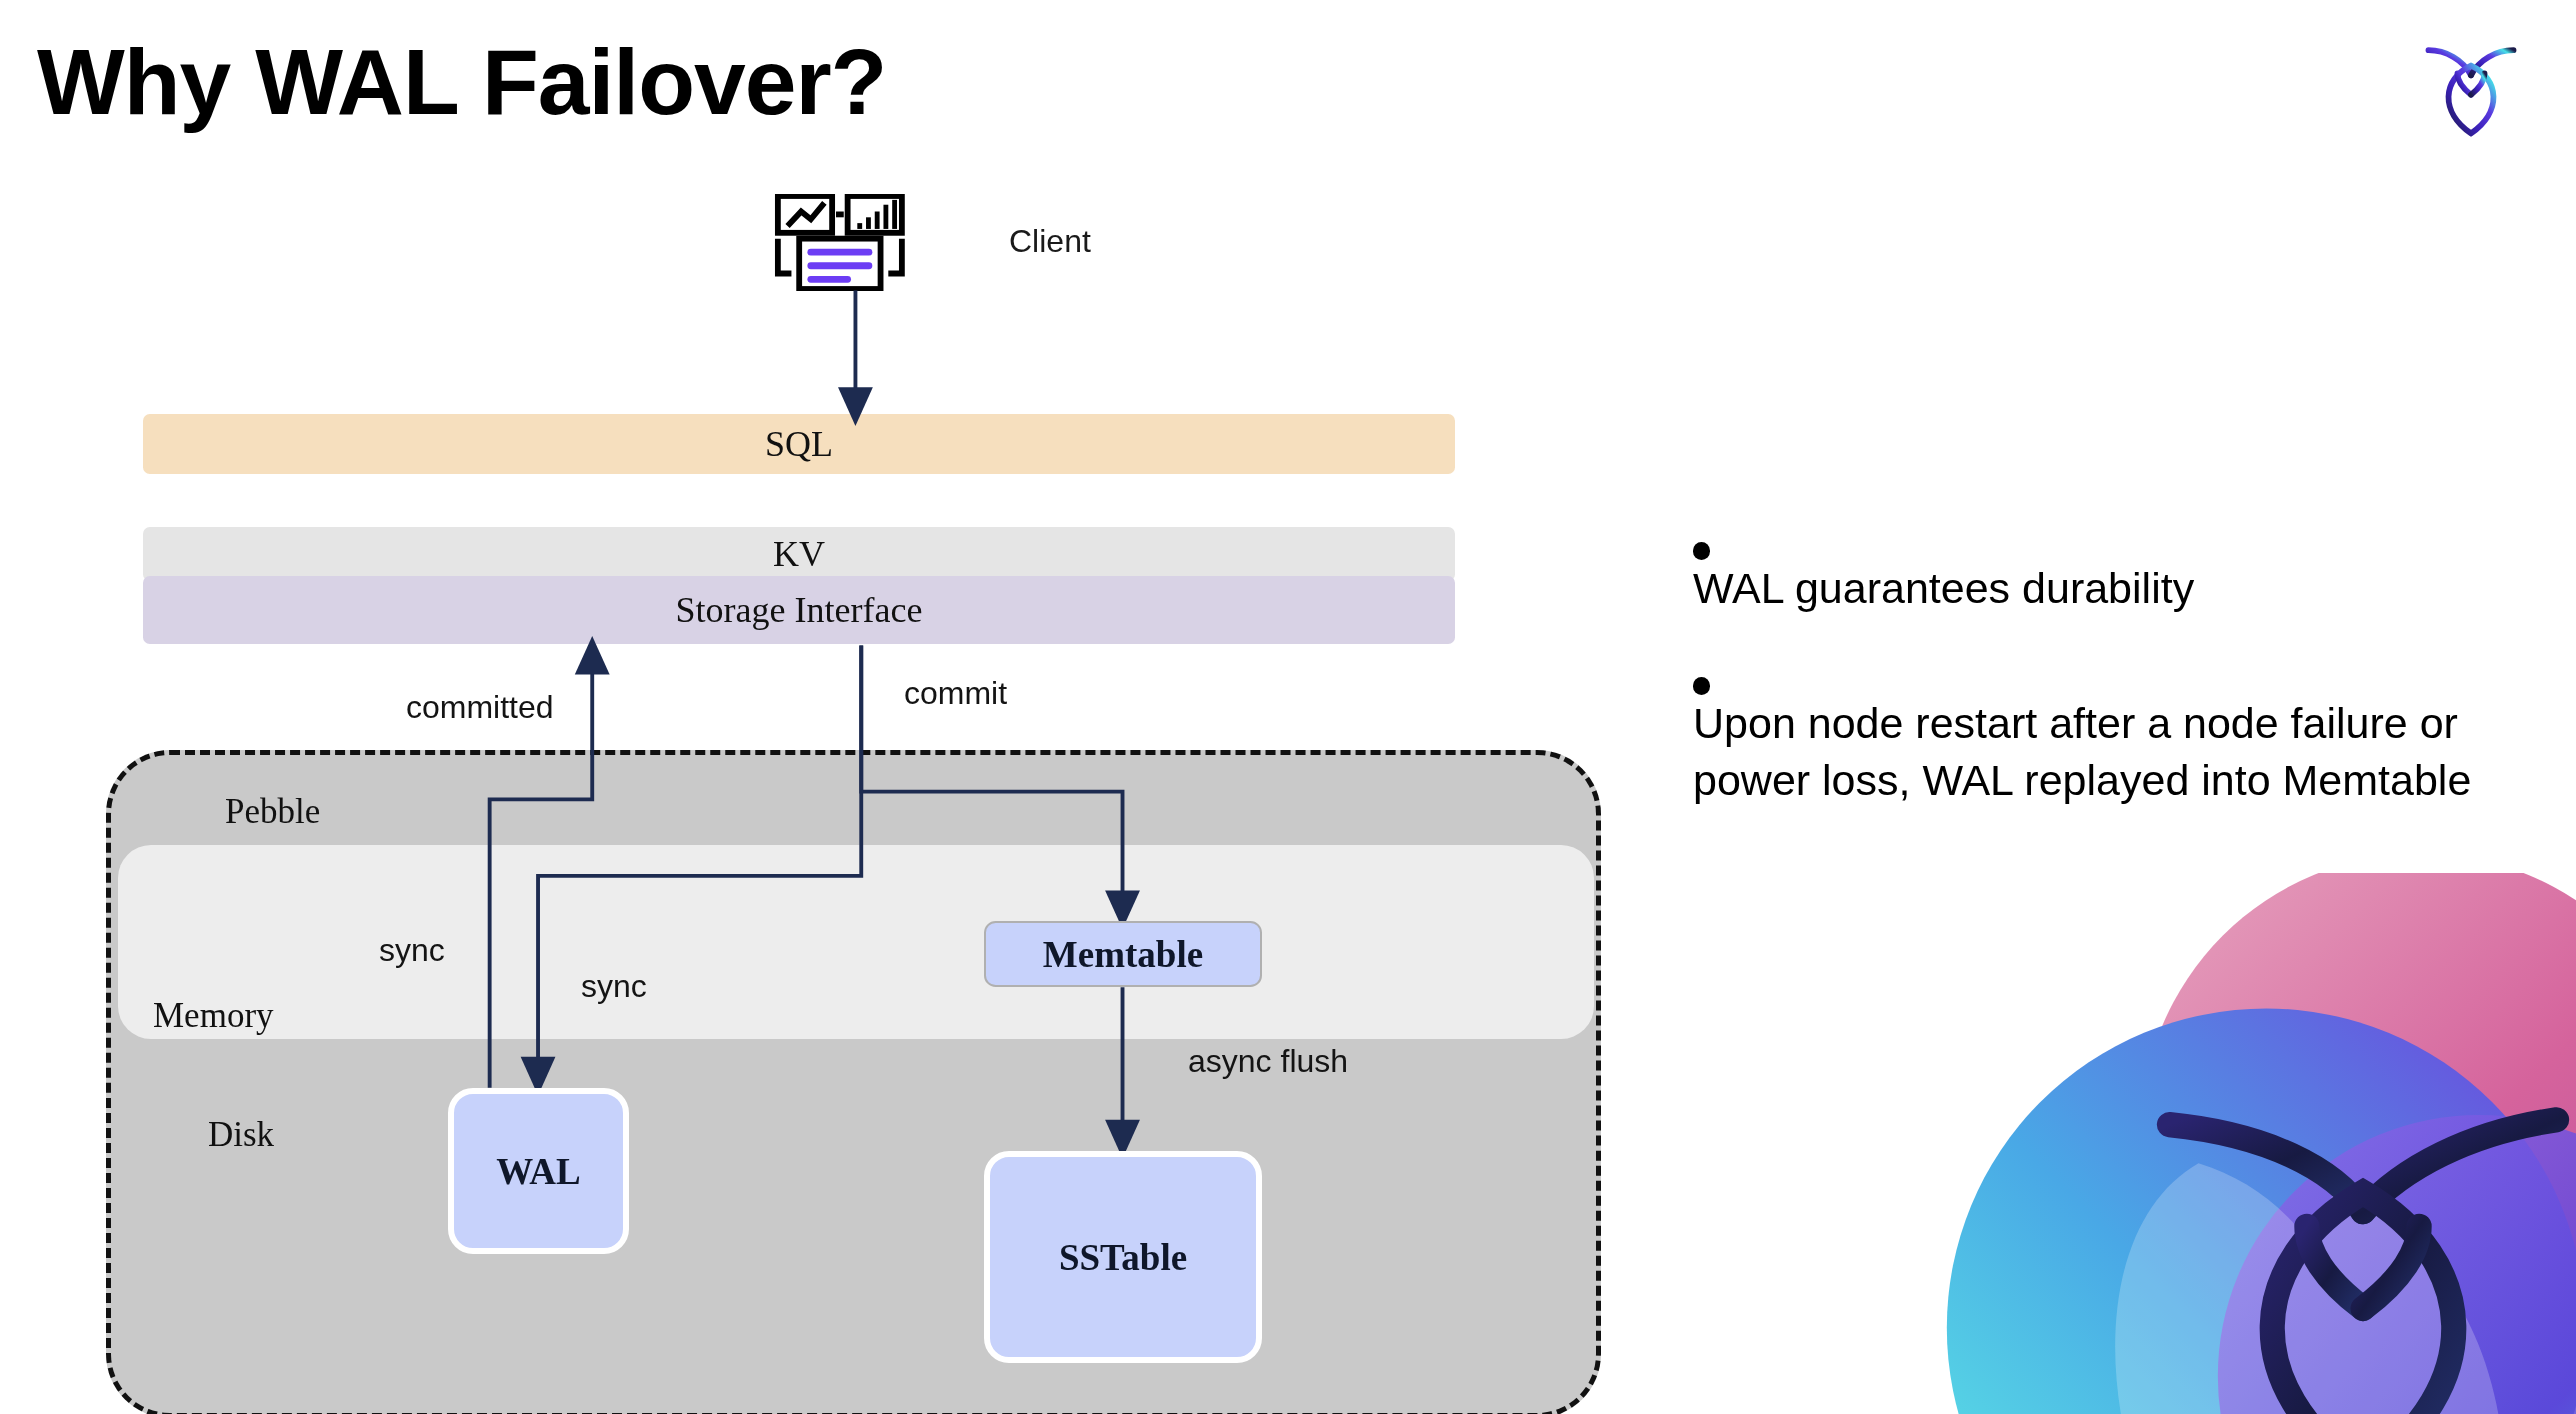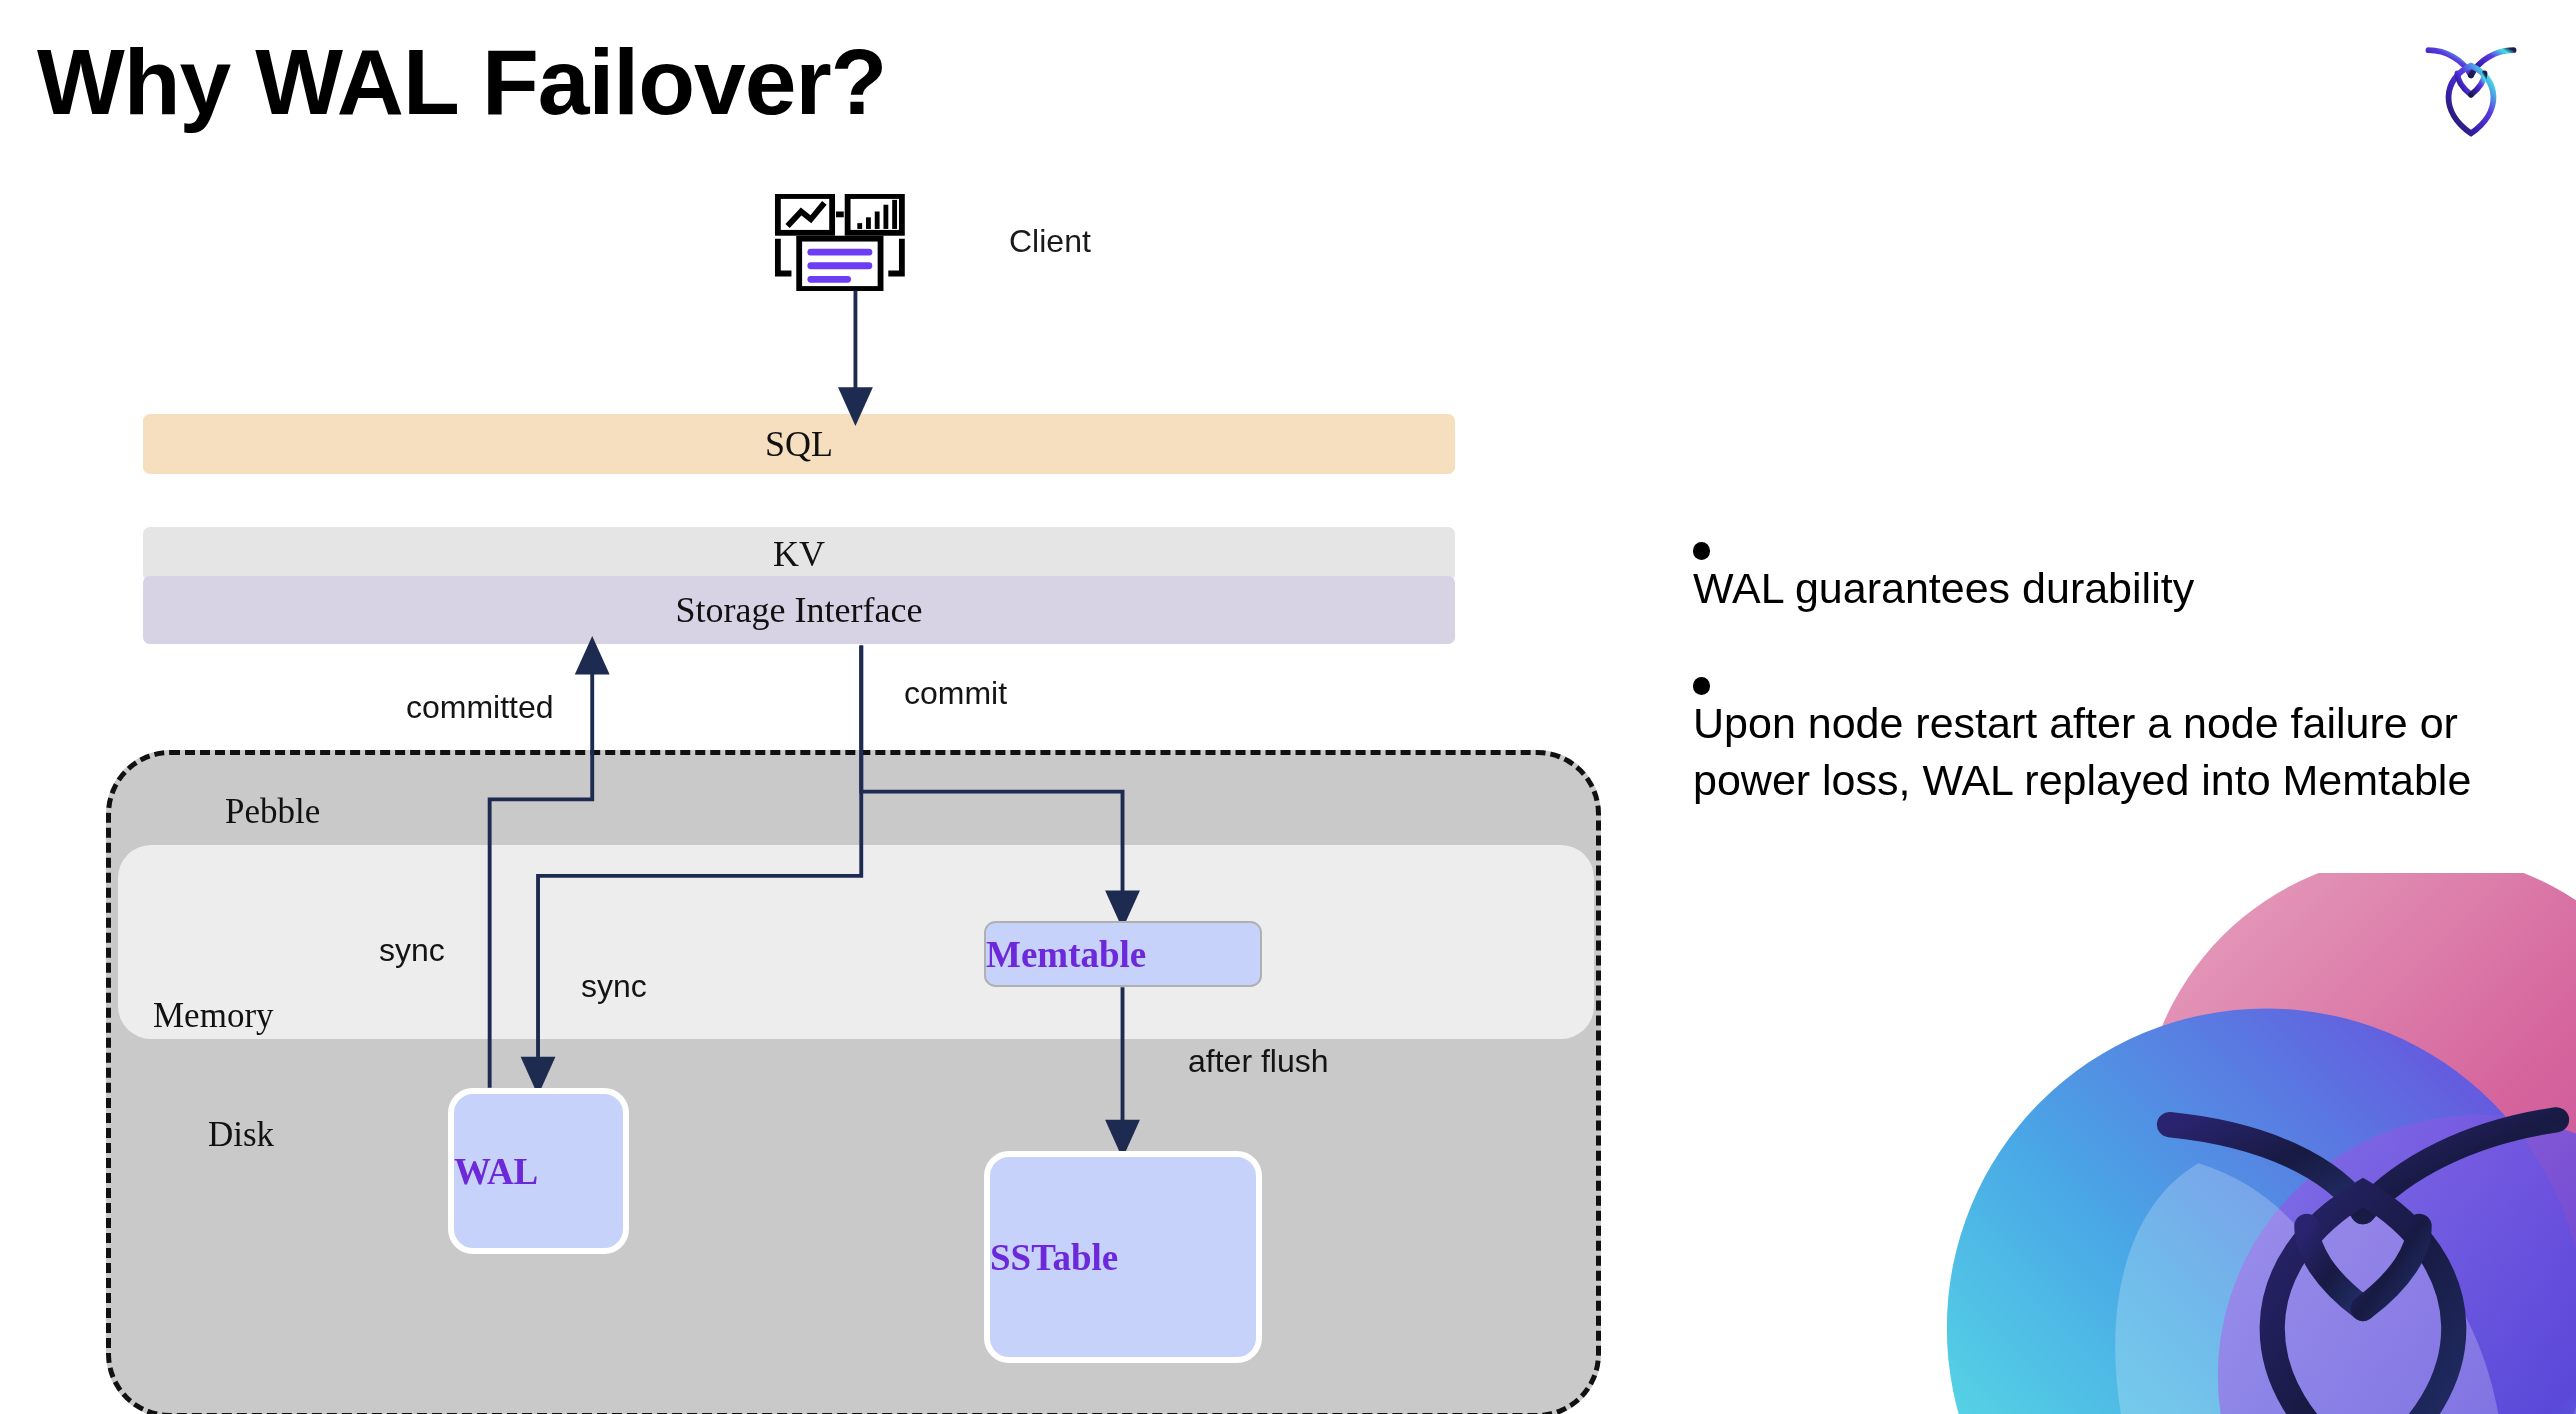--- a/index.html
+++ b/index.html
@@ -38,22 +38,22 @@
 
   .memory{position:absolute;left:118px;top:845px;width:1476px;height:194px;
           background:#ededed;border-radius:33px;}
   .memory-label{position:absolute;left:153px;top:996px;font-size:35px;
                 font-family:"Liberation Serif",serif;color:#111;}
   .disk-label{position:absolute;left:208px;top:1115px;font-size:35px;
               font-family:"Liberation Serif",serif;color:#111;}
 
   
   .node{position:absolute;background:#c7d2fb;display:flex;align-items:center;
-        justify-content:flex-start;font-family:"Liberation Serif",serif;
-        font-weight:bold;color:#6d28d9;box-sizing:border-box;}
+        justify-content:center;font-family:"Liberation Serif",serif;
+        font-weight:bold;color:#0f172a;box-sizing:border-box;}
   #node-memtable{left:984px;top:921px;width:278px;height:66px;font-size:37px;
                  border-radius:11.6px;border:2.9px solid #b0b0b0;}
   #node-wal{left:448px;top:1088px;width:181px;height:166px;font-size:37px;
             border-radius:25px;border:6.8px solid #fff;}
   #node-sstable{left:984px;top:1151px;width:278px;height:212px;font-size:37px;
                 border-radius:25px;border:6.8px solid #fff;}
 
   
   .wires{position:absolute;left:0;top:0;width:2576px;height:1415px;
          pointer-events:none;}
@@ -179,21 +179,21 @@
     <span>WAL</span>
   </div>
   <div class="node" id="node-sstable">
     <span>SSTable</span>
   </div>
 
   <div class="elabel" id="label-committed">committed</div>
   <div class="elabel" id="label-commit">commit</div>
   <div class="elabel" id="label-sync-left">sync</div>
   <div class="elabel" id="label-sync-right">sync</div>
-  <div class="elabel" id="label-async">after flush</div>
+  <div class="elabel" id="label-async">async flush</div>
 
   <div class="bullets">
     <div class="bullet">
       <span class="dot"></span>
       <span class="btext">WAL guarantees durability</span>
     </div>
     <div class="bullet">
       <span class="dot"></span>
       <span class="btext">Upon node restart after a node failure or power loss, WAL replayed into Memtable</span>
     </div>

